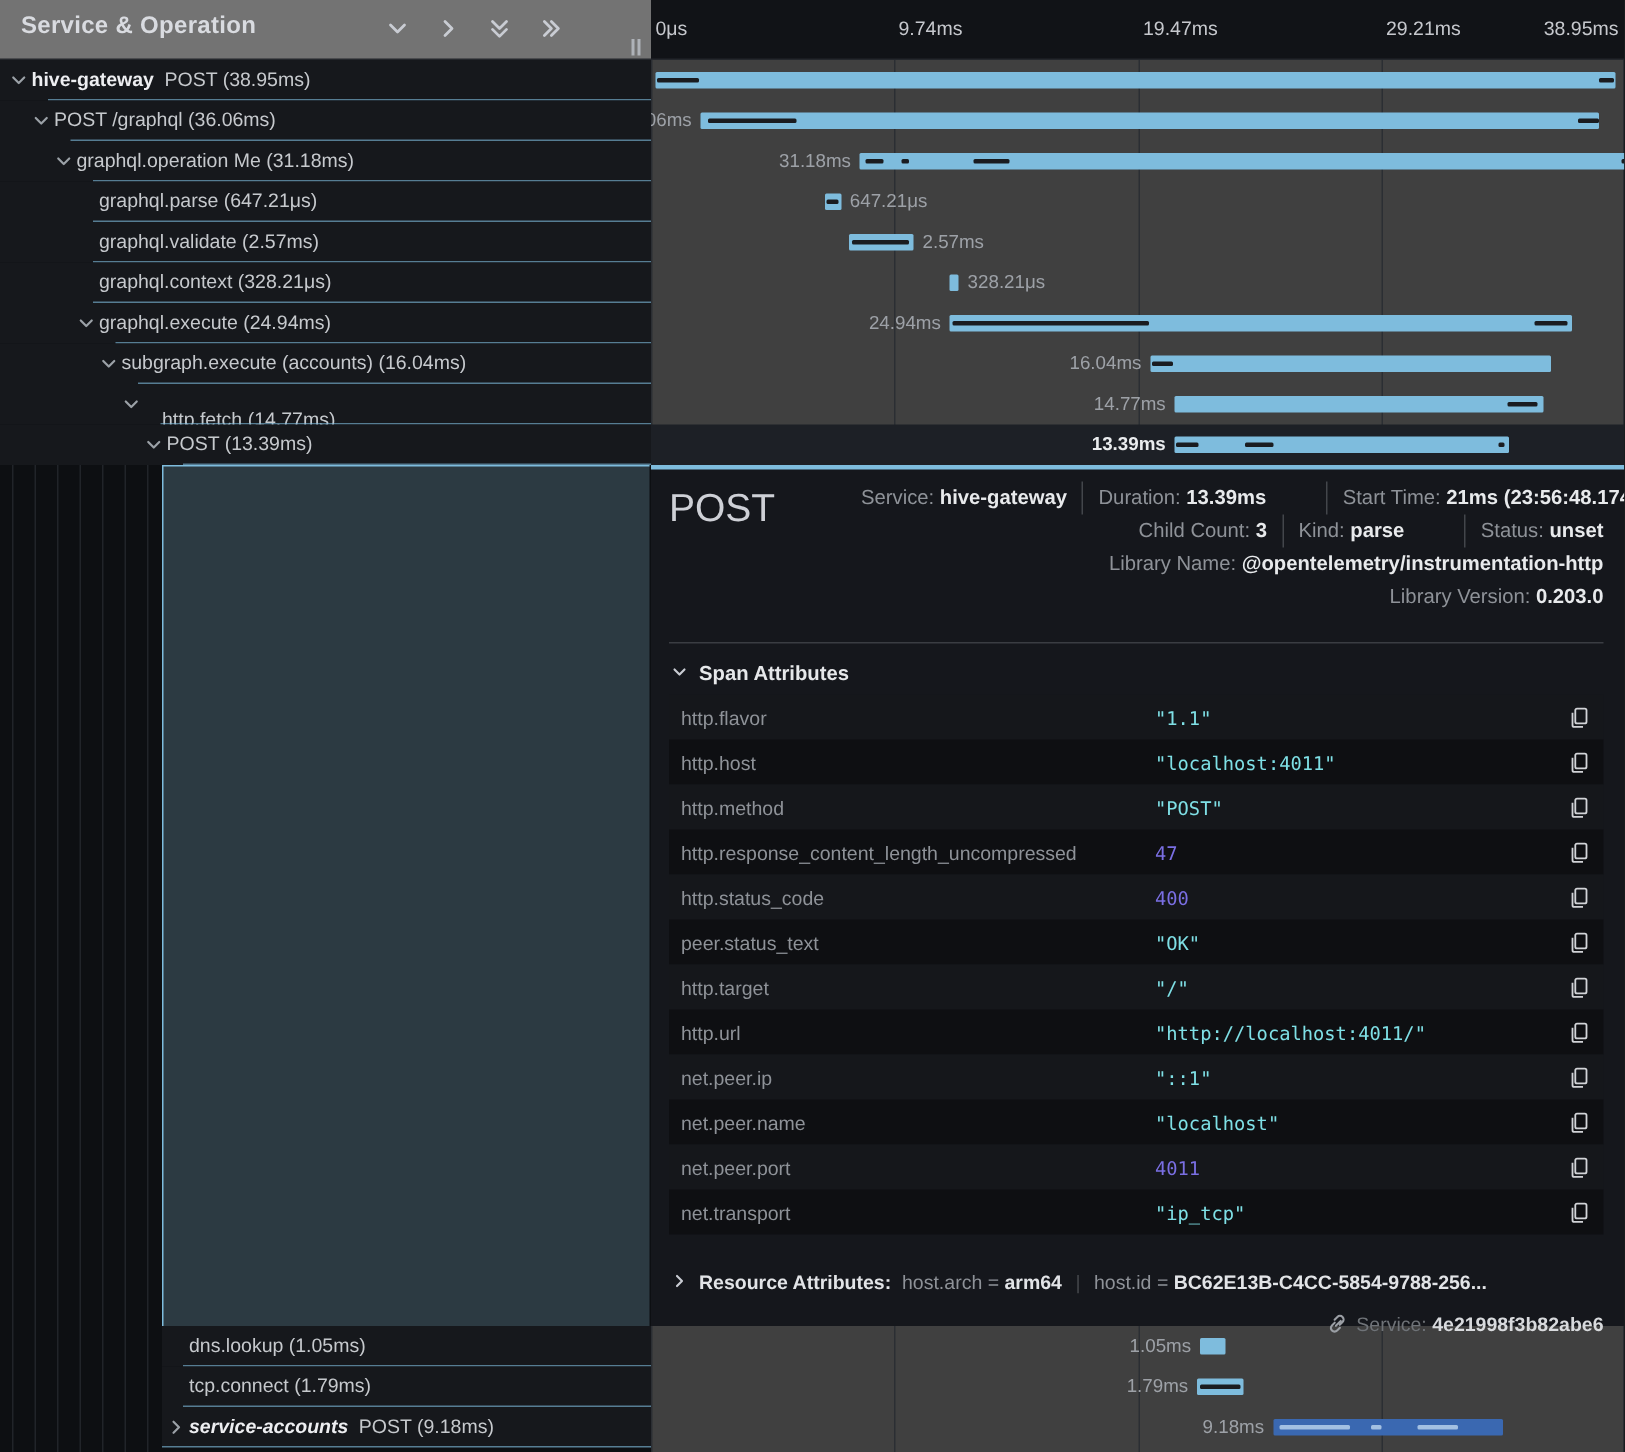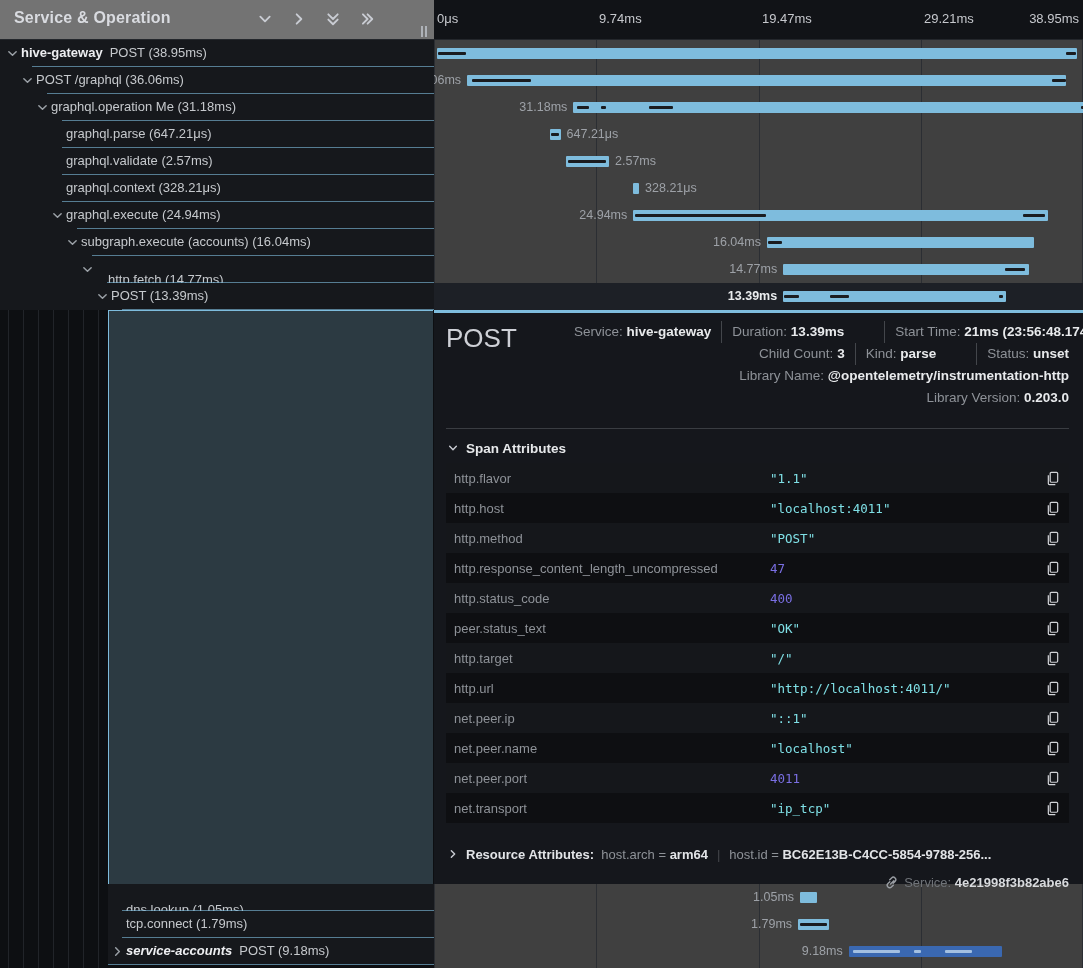--- a/index.html
+++ b/index.html
@@ -160,21 +160,21 @@
             <svg viewBox="0 0 12 12">
               <polyline points="2,4 6,8 10,4"></polyline>
             </svg>
           </span>
           <span class="txt" style="left: 111px;">POST (13.39ms)</span>
           <span class="underline" style="left: 122px;"></span>
         </div>
       </div>
     <div id="tree-bottom">
         <div class="tree-row" style="top: 884px; left: 108px; width: 326px;">
-          <span class="txt" style="left: 18px; margin-top: 13px;">dns.lookup (1.05ms)</span>
+          <span class="txt" style="left: 18px;">dns.lookup (1.05ms)</span>
           <span class="underline" style="left: 14px;"></span>
         </div>
         <div class="tree-row" style="top: 911px; left: 108px; width: 326px;">
           <span class="txt" style="left: 18px;">tcp.connect (1.79ms)</span>
           <span class="underline" style="left: 14px;"></span>
         </div>
         <div class="tree-row" style="top: 938px; left: 108px; width: 326px;">
           <span class="chev" style="left: 4px;">
             <svg viewBox="0 0 12 12">
               <polyline points="4,2 8,6 4,10"></polyline>

